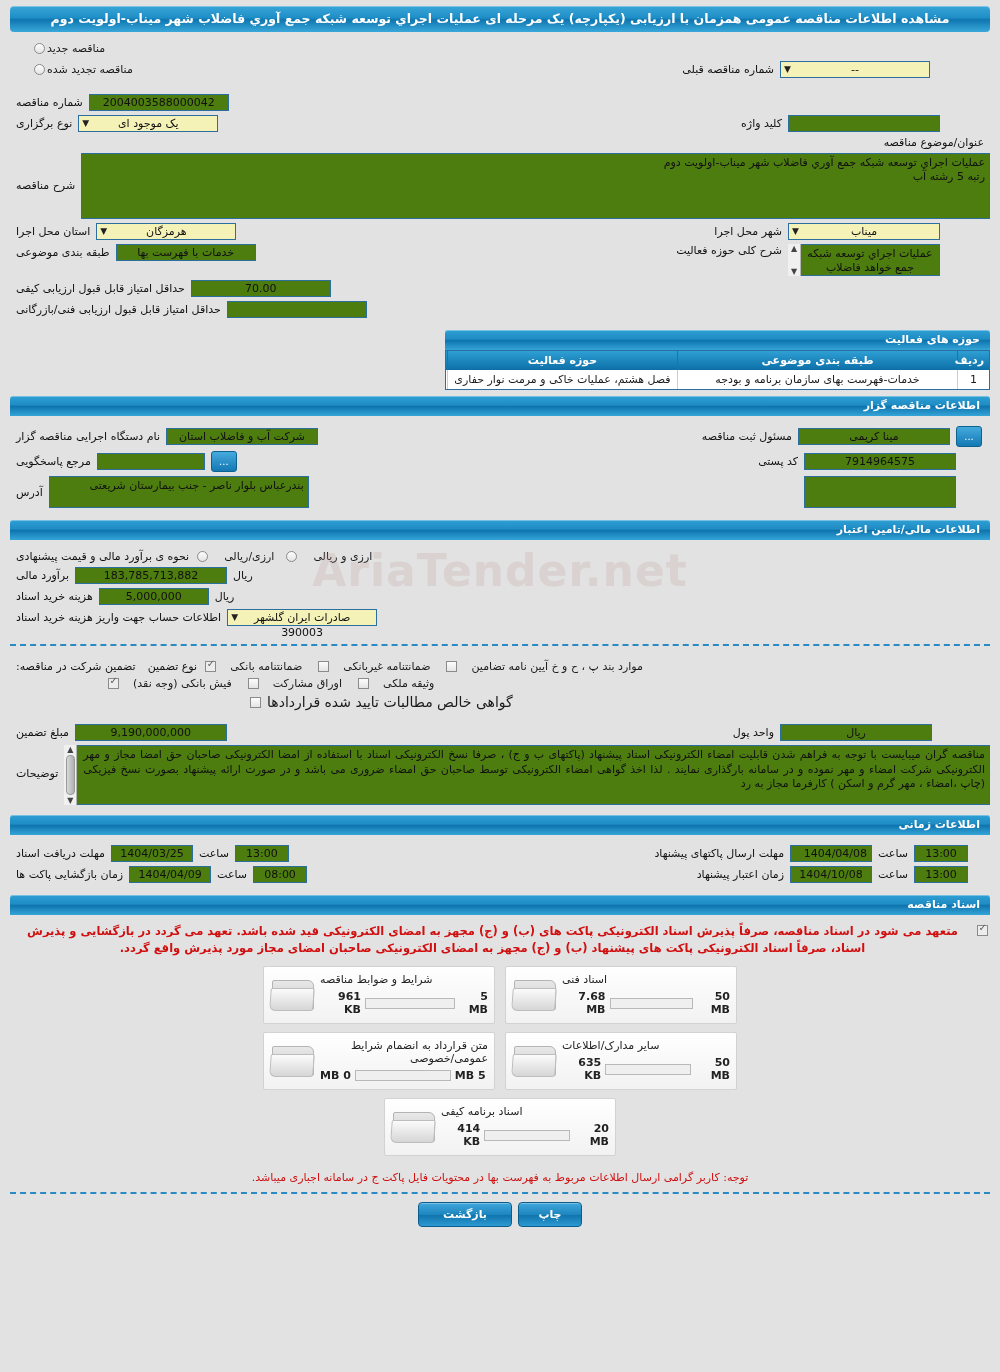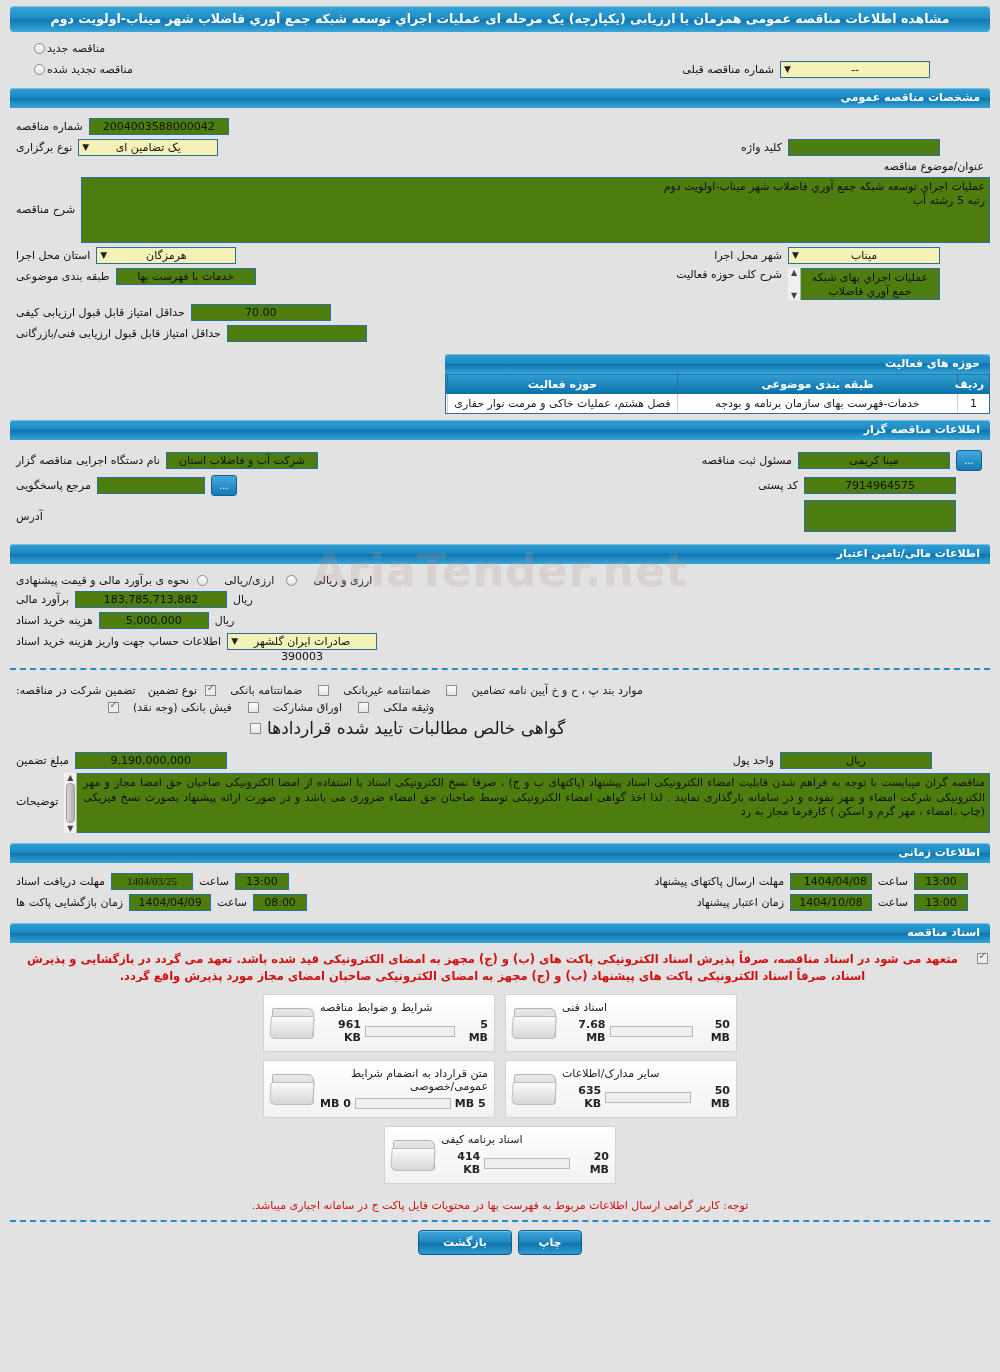--- a/index.html
+++ b/index.html
@@ -195,41 +195,38 @@
         </div>
         <span class="lbl">شماره مناقصه قبلی</span>
       </div>
       <div style="margin-right:auto; display:flex; align-items:center; padding-left:22px;">
         <span style="font-size:11px;">مناقصه تجدید شده</span>
         <span class="rad"></span>
       </div>
     </div>
   </div>
 
-  <div class="barwrap" style="margin-top:4px;">
-    <div class="bar">مشخصات مناقصه عمومی</div>
-  </div>
   <div class="panel" style="padding:6px 10px;">
 
     <div class="row" style="justify-content:flex-start;">
       <div style="margin-right:auto; display:flex; align-items:center;">
         <div class="fld" style="width:140px;">2004003588000042</div>
         <span class="lbl">شماره مناقصه</span>
       </div>
     </div>
 
     <div class="row" style="justify-content:flex-start;">
       <div style="display:flex; align-items:center; margin-right:50px;">
         <div class="fld" style="width:152px;"></div>
         <span class="lbl">کلید واژه</span>
       </div>
       <div style="margin-right:auto; display:flex; align-items:center;">
         <div class="sel" style="width:140px;">
           <span class="arw">▼</span>
-          <span>یک تضامین ای</span>
+          <span>یک موجود ای</span>
         </div>
         <span class="lbl">نوع برگزاری</span>
       </div>
     </div>
 
     <div class="row" style="justify-content:flex-start;">
       <div style="margin-right:auto; display:flex; align-items:center; width:100%;">
         <span class="lbl">عنوان/موضوع مناقصه</span>
       </div>
     </div>
@@ -255,21 +252,21 @@
           <span class="arw">▼</span>
           <span>هرمزگان</span>
         </div>
         <span class="lbl">استان محل اجرا</span>
       </div>
     </div>
 
     <div class="row" style="justify-content:flex-start; align-items:flex-start;">
       <div style="display:flex; align-items:flex-start; margin-right:50px;">
         <div class="scrollbox" style="width:152px;">
-          <div class="fld ta" style="height:32px; padding:2px 4px 2px 16px; line-height:14px; text-align:center;">عملیات اجراي بهای شبکه جمع آوري فاضلاب</div>
+          <div class="fld ta" style="height:32px; padding:2px 4px 2px 16px; line-height:14px; text-align:center;">عملیات اجراي توسعه شبکه جمع خواهد فاضلاب</div>
           <div class="scrollbar">
             <span class="ar">▲</span>
             <span class="ar">▼</span>
           </div>
         </div>
         <span class="lbl">شرح کلی حوزه فعالیت</span>
       </div>
       <div style="margin-right:auto; display:flex; align-items:center;">
         <div class="fld" style="width:140px;">خدمات با فهرست بها</div>
         <span class="lbl">طبقه بندی موضوعی</span>
@@ -336,20 +333,21 @@
         <div class="fld" style="width:108px;"></div>
         <span class="lbl">مرجع پاسخگویی</span>
       </div>
     </div>
 
     <div class="row" style="justify-content:flex-start;">
       <div style="display:flex; align-items:center; margin-right:34px;">
         <div class="fld" style="width:152px; height:32px;"></div>
       </div>
       <div style="margin-right:auto; display:flex; align-items:center;">
+        <div class="fld ta" style="width:260px; height:32px; padding:2px 4px; line-height:14px;">بندرعباس بلوار ناصر - جنب بیمارستان شریعتی</div>
         <span class="lbl">آدرس</span>
       </div>
     </div>
   </div>
 
   <div class="barwrap" style="margin-top:2px;">
     <div class="bar">اطلاعات مالی/تامین اعتبار</div>
   </div>
   <div class="panel" style="padding:6px 10px;">
     <div class="row" style="justify-content:flex-start;">
@@ -406,21 +404,21 @@
         <span style="font-size:11px; margin-left:12px;">وثیقه ملکی</span>
         <span class="chk"></span>
         <span style="font-size:11px; margin:0 14px 0 12px;">اوراق مشارکت</span>
         <span class="chk"></span>
         <span style="font-size:11px; margin:0 14px 0 12px;">فیش بانکی (وجه نقد)</span>
         <span class="chk on"></span>
       </div>
     </div>
     <div class="row" style="justify-content:flex-start;">
       <div style="margin-right:auto; display:flex; align-items:center; padding-left:238px;">
-        <span style="font-size:17px; margin-left:4px;">گواهی خالص مطالبات تایید شده قراردادها</span>
+        <span style="font-size:14px; margin-left:4px;">گواهی خالص مطالبات تایید شده قراردادها</span>
         <span class="chk"></span>
       </div>
     </div>
 
     <div class="row" style="justify-content:flex-start; margin-top:14px;">
       <div style="display:flex; align-items:center; margin-right:58px;">
         <div class="fld" style="width:152px;">ریال</div>
         <span class="lbl">واحد پول</span>
       </div>
       <div style="margin-right:auto; display:flex; align-items:center;">
@@ -451,21 +449,21 @@
     <div class="row" style="justify-content:flex-start;">
       <div style="display:flex; align-items:center; margin-right:22px;">
         <div class="fld" style="width:54px;">13:00</div>
         <span class="lbl">ساعت</span>
         <div class="fld" style="width:82px;padding-left:38px;">1404/04/08</div>
         <span class="lbl">مهلت ارسال پاکتهای پیشنهاد</span>
       </div>
       <div style="margin-right:auto; display:flex; align-items:center;">
         <div class="fld" style="width:54px;">13:00</div>
         <span class="lbl">ساعت</span>
-        <div class="fld" style="width:82px;font-family:Liberation Serif, serif;">1404/03/25</div>
+        <div class="fld" style="width:82px;">1404/03/25</div>
         <span class="lbl">مهلت دریافت اسناد</span>
       </div>
     </div>
     <div class="row" style="justify-content:flex-start;">
       <div style="display:flex; align-items:center; margin-right:22px;">
         <div class="fld" style="width:54px;">13:00</div>
         <span class="lbl">ساعت</span>
         <div class="fld" style="width:82px;">1404/10/08</div>
         <span class="lbl">زمان اعتبار پیشنهاد</span>
       </div>

